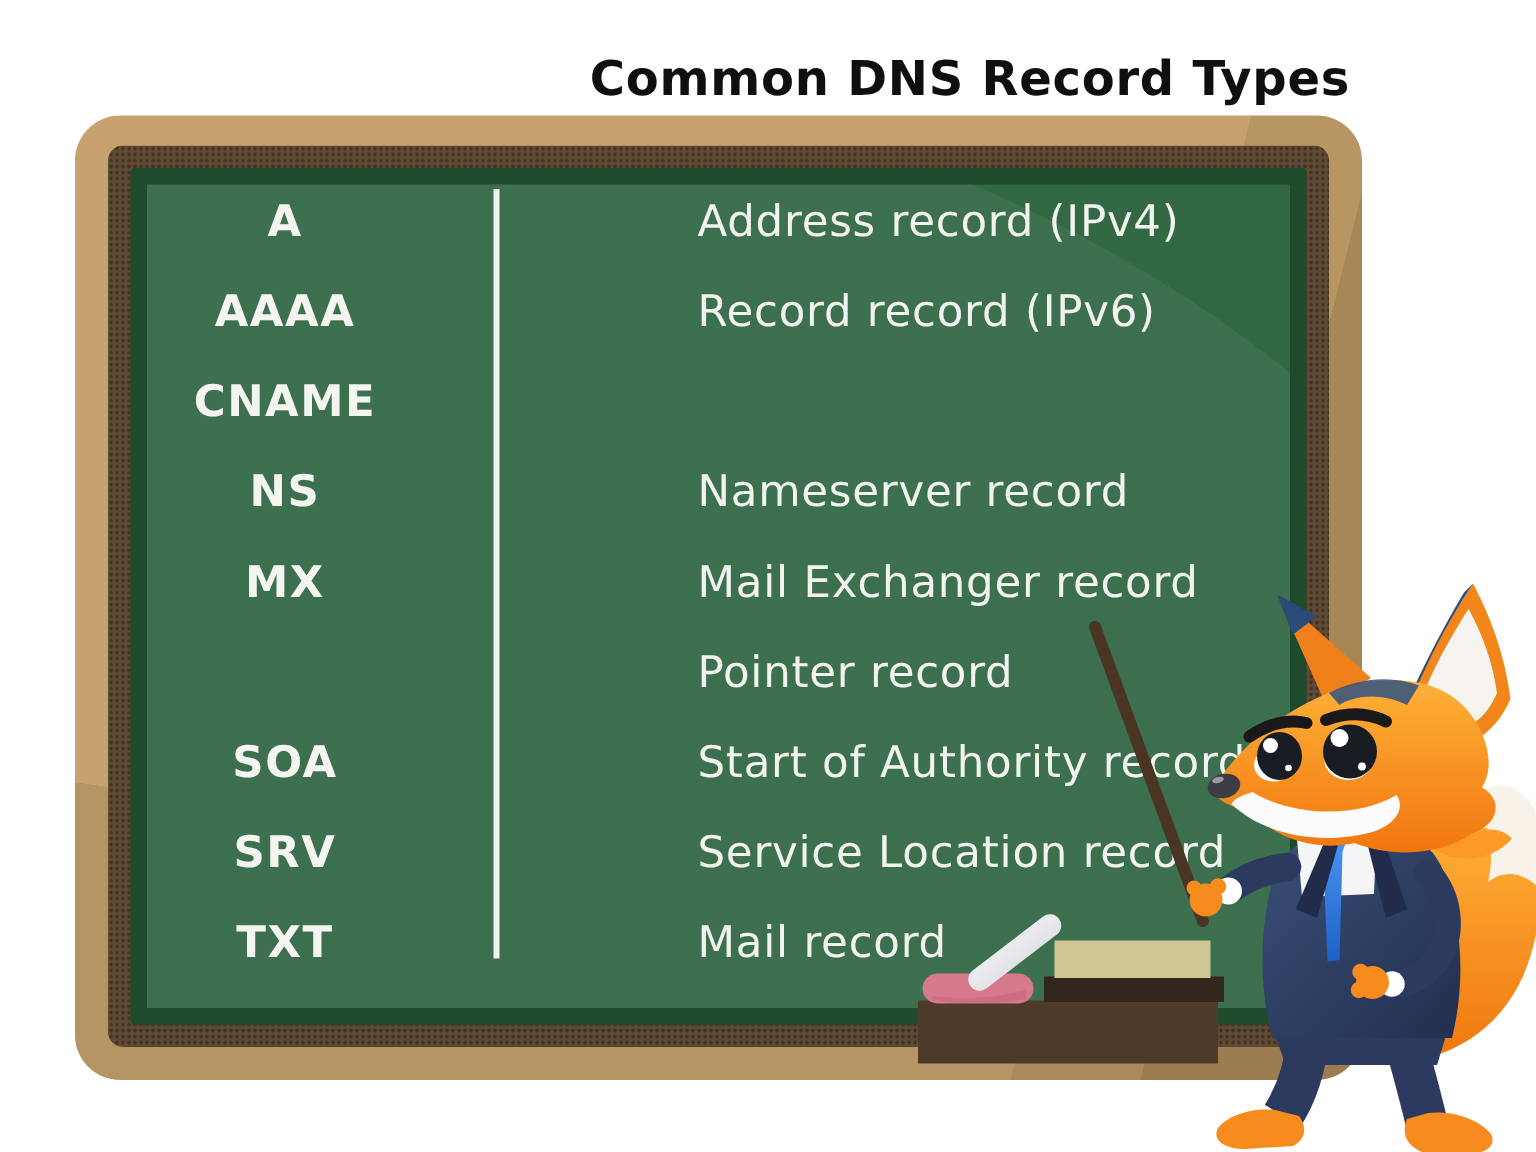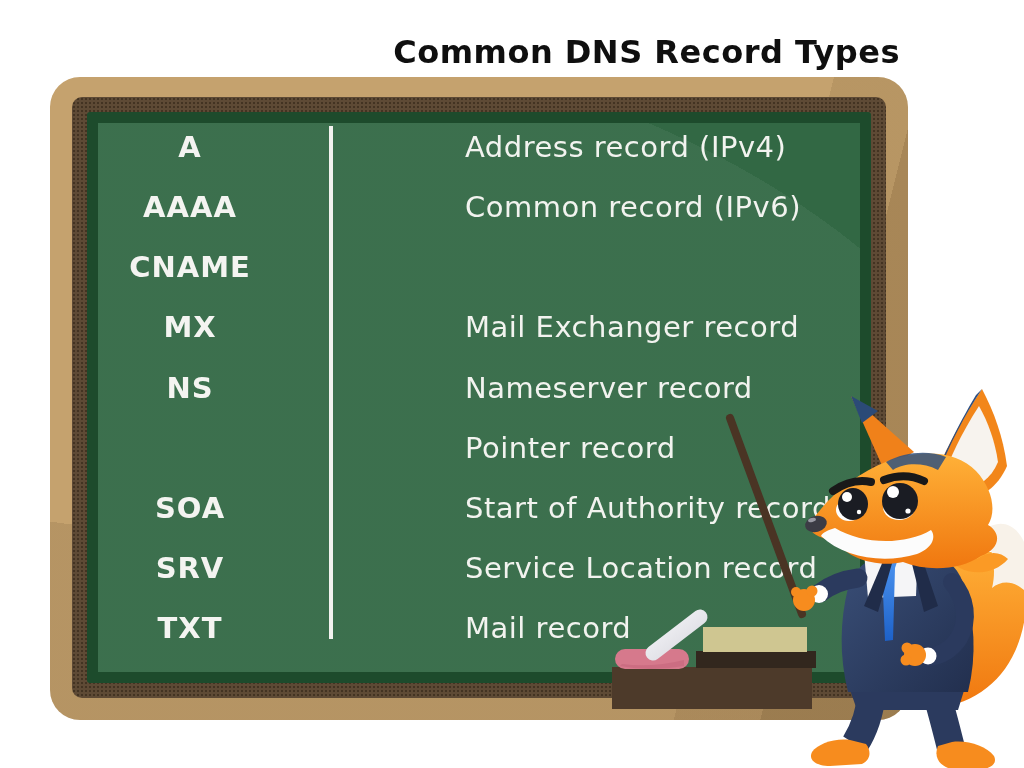--- a/index.html
+++ b/index.html
@@ -63,32 +63,32 @@
       <div class="board-edge">
         <div class="board">
           <div class="divider"></div>
           <div class="rows">
             <div class="row">
               <span class="rtype">A</span>
               <span class="rdesc">Address record (IPv4)</span>
             </div>
             <div class="row">
               <span class="rtype">AAAA</span>
-              <span class="rdesc">Common record (IPv6)</span>
+              <span class="rdesc">Record record (IPv6)</span>
             </div>
             <div class="row">
               <span class="rtype">CNAME</span>
+            </div>
+            <div class="row">
+              <span class="rtype">NS</span>
+              <span class="rdesc">Nameserver record</span>
             </div>
             <div class="row">
               <span class="rtype">MX</span>
               <span class="rdesc">Mail Exchanger record</span>
-            </div>
-            <div class="row">
-              <span class="rtype">NS</span>
-              <span class="rdesc">Nameserver record</span>
             </div>
             <div class="row">
               <span class="rdesc">Pointer record</span>
             </div>
             <div class="row">
               <span class="rtype">SOA</span>
               <span class="rdesc">Start of Authority record</span>
             </div>
             <div class="row">
               <span class="rtype">SRV</span>

